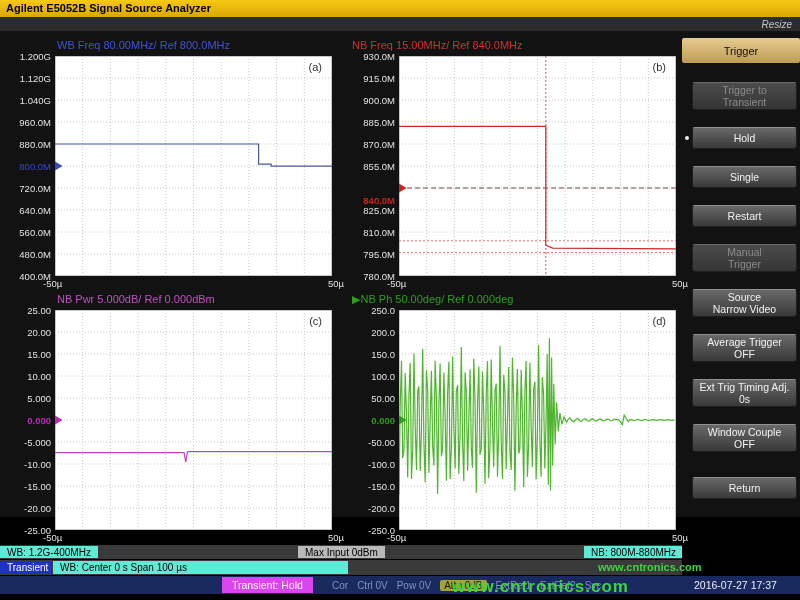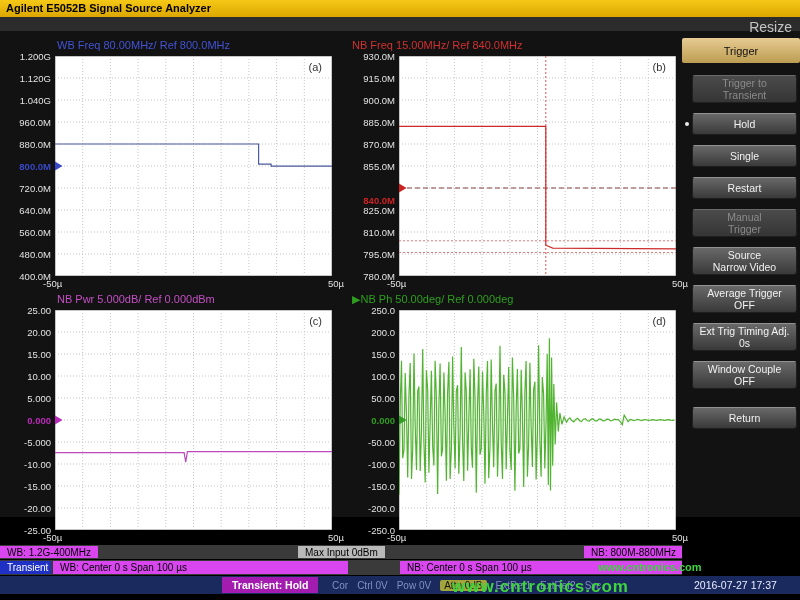--- a/index.html
+++ b/index.html
@@ -2,55 +2,55 @@
 <html><head>
 <meta charset="utf-8">
 <style>
   html,body{margin:0;padding:0;}
   body{width:800px;height:600px;background:#000;font-family:"Liberation Sans",sans-serif;overflow:hidden;position:relative;}
   #screen{position:absolute;left:0;top:0;width:800px;height:517px;background:#121212;}
 
   .titlebar{position:absolute;left:0;top:0;width:800px;height:17px;background:linear-gradient(180deg,#f5c816,#dca700);
     color:#000;font-size:11px;font-weight:bold;line-height:17px;padding-left:6px;box-sizing:border-box;}
   .topstrip{position:absolute;left:0;top:17px;width:800px;height:14px;background:#2c2c2c;}
-  .resize{position:absolute;top:19px;right:8px;color:#c4c4c4;font-size:14px;}
+  .resize{position:absolute;top:19px;right:8px;color:#c4c4c4;font-size:10px;font-style:italic;}
 
   .plot{position:absolute;width:324px;}
   .plot-header{height:18px;line-height:15px;font-size:11px;white-space:nowrap;}
   .plot.pleft .plot-header{padding-left:49px;}
   .plot-body{position:relative;width:324px;height:220px;}
   .yticks{position:absolute;left:0;top:0;width:46px;height:220px;}
   .ytick{position:absolute;right:3px;transform:translateY(-50%);font-size:9.5px;color:#e2e2e2;white-space:nowrap;}
   .plot-svg{position:absolute;left:47px;top:0;background:#fff;}
   .corner{position:absolute;top:5px;right:10px;font-size:11px;color:#333;}
   .xticks{position:absolute;left:35px;top:222px;width:301px;display:flex;justify-content:space-between;
     font-size:9.5px;color:#e2e2e2;}
 
-  .sidebar{position:absolute;left:682px;top:38px;width:118px;display:flex;flex-direction:column;gap:10px;
+  .sidebar{position:absolute;left:682px;top:38px;width:118px;display:flex;flex-direction:column;gap:17px;
     padding:0 3px 0 10px;box-sizing:border-box;}
   .sk-title{margin:0 -3px 2px -10px;height:25px;background:linear-gradient(180deg,#e6cb92,#bd9d52);
     color:#101010;font-size:11px;display:flex;align-items:center;justify-content:center;border-radius:2px;}
   .sk{position:relative;border-radius:3px;background:linear-gradient(180deg,#696969,#393939);
     border:1px solid #1f1f1f;border-top:1px solid #929292;color:#f2f2f2;display:flex;flex-direction:column;
     justify-content:center;align-items:center;min-height:20px;font-size:10.5px;text-align:center;}
   .sk.two{min-height:26px;}
   .sk.disabled{background:linear-gradient(180deg,#4b4b4b,#353535);color:#8b8b8b;border-top-color:#6a6a6a;}
   .skline{line-height:12px;white-space:nowrap;}
   .bullet{position:absolute;left:-8px;top:50%;margin-top:-2px;width:4px;height:4px;border-radius:50%;background:#ececec;}
 
   .rowA{position:absolute;left:0;top:545px;width:682px;height:14px;background:#3a3a3a;}
   .rowB{position:absolute;left:0;top:560px;width:682px;height:15px;background:#3a3a3a;}
-  .chip{position:absolute;top:1px;bottom:1px;background:#d946ef;color:#000;font-size:10px;
+  .chip{position:absolute;top:1px;bottom:1px;background:#5eead4;color:#000;font-size:10px;
     display:flex;align-items:center;padding:0 7px;white-space:nowrap;box-sizing:border-box;}
   .chipLight{background:#b9b9b9;}
   .chipBlue{background:#1f30c4;color:#fff;}
 
   .rowC{position:absolute;left:0;top:576px;width:800px;height:18px;background:#1b2a5e;}
-  .trigChip{position:absolute;left:222px;top:1px;bottom:1px;background:#a21caf;color:#fff;
-    padding:0 10px;display:flex;align-items:center;font-size:10.5px;white-space:nowrap;font-weight:bold;}
+  .trigChip{position:absolute;left:222px;top:1px;bottom:1px;background:#d946ef;color:#fff;
+    padding:0 10px;display:flex;align-items:center;font-size:10.5px;white-space:nowrap;}
   #status-items{position:absolute;left:332px;top:0;height:100%;display:flex;align-items:center;gap:9px;font-size:10px;}
   .stItem{color:#7f90c2;white-space:nowrap;}
   .stHi{background:#a3a53c;color:#141414;padding:0 4px;border-radius:2px;}
   .dateTime{position:absolute;left:694px;top:0;height:100%;display:flex;align-items:center;color:#e9ecff;font-size:10.5px;}
 
   .wm{position:absolute;color:#3ed43e;font-weight:bold;white-space:nowrap;z-index:5;}
 </style>
 </head>
 <body>
 
@@ -64,21 +64,21 @@
 
   <div class="plot pleft" style="left:8px;top:38px;">
     <div class="plot-header" style="color: rgb(66, 83, 214);"><span></span><span>WB Freq 80.00MHz/ Ref 800.0MHz</span></div>
     <div class="plot-body">
       <div class="yticks">
           <div class="ytick" style="top: 0px;">1.200G</div>
           <div class="ytick" style="top: 22px;">1.120G</div>
           <div class="ytick" style="top: 44px;">1.040G</div>
           <div class="ytick" style="top: 66px;">960.0M</div>
           <div class="ytick" style="top: 88px;">880.0M</div>
-          <div class="ytick" style="top: 110px; color: rgb(57, 72, 200); font-weight: bold;">800.0M</div>
+          <div class="ytick" style="top: 110px; color: rgb(57, 72, 200); font-weight: normal;">800.0M</div>
           <div class="ytick" style="top: 132px;">720.0M</div>
           <div class="ytick" style="top: 154px;">640.0M</div>
           <div class="ytick" style="top: 176px; margin-left: 48px;">560.0M</div>
           <div class="ytick" style="top: 198px;">480.0M</div>
           <div class="ytick" style="top: 220px;">400.0M</div>
         </div>
       <svg class="plot-svg" width="277" height="220" viewBox="0 0 277 220">
           <rect x="0" y="0" width="277" height="220" fill="#ffffff" stroke="#8f8f8f"></rect>
           <line x1="27.7" y1="0" x2="27.7" y2="220" stroke="#c6c6c6" stroke-dasharray="1,2"></line>
           <line x1="0" y1="22" x2="277" y2="22" stroke="#c6c6c6" stroke-dasharray="1,2"></line>
@@ -297,21 +297,20 @@
 
   <div class="rowA">
     <span class="chip" style="left:0;">WB: 1.2G-400MHz</span>
     <span class="chip chipLight" style="left:298px;">Max Input 0dBm</span>
     <span class="chip" style="left:584px;right:0;">NB: 800M-880MHz</span>
   </div>
 
   <div class="rowB">
     <span class="chip chipBlue" style="left:0;width:51px;">Transient</span>
     <span class="chip" style="left:53px;width:295px;">WB: Center 0 s  Span 100 µs</span>
-    <span class="chip" style="left:400px;width:282px;">NB: Center 0 s  Span 100 µs</span>
   </div>
 
   <div class="rowC">
     <span class="trigChip">Transient: Hold</span>
     <div id="status-items">
         <span class="stItem">Cor</span>
         <span class="stItem">Ctrl 0V</span>
         <span class="stItem">Pow 0V</span>
         <span class="stItem stHi">Attn 0dB</span>
         <span class="stItem">ExtRef1</span>

